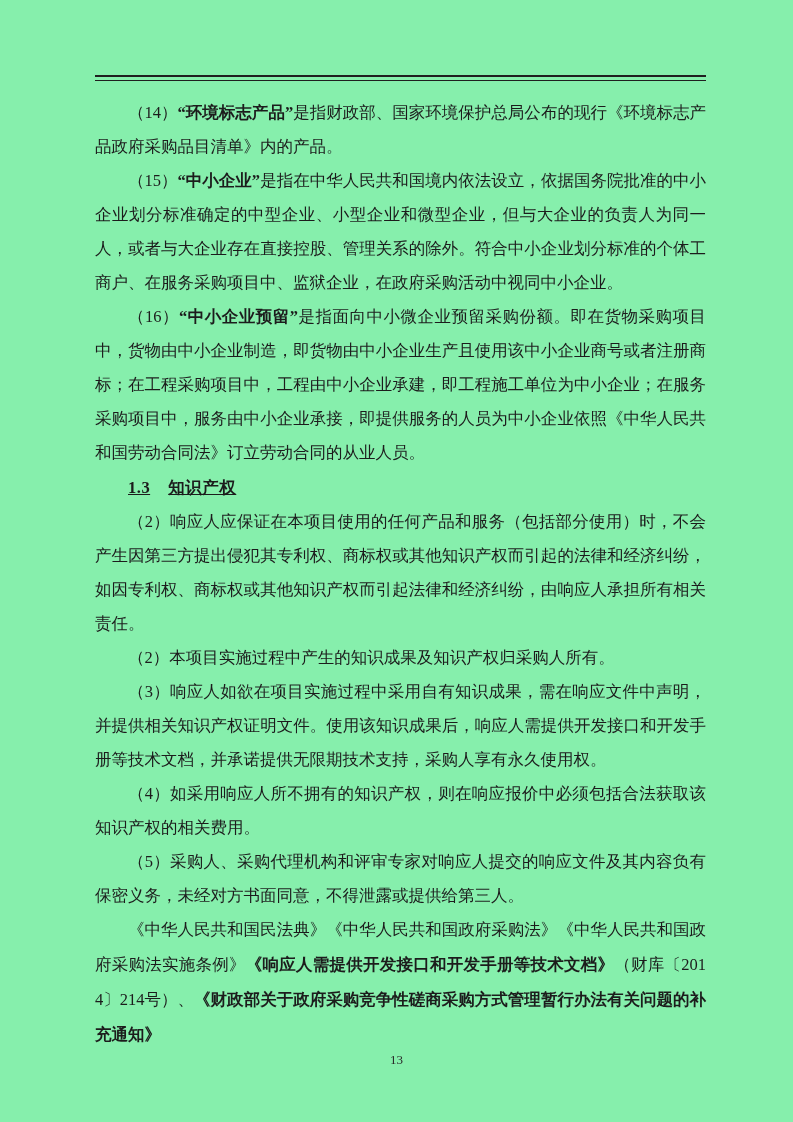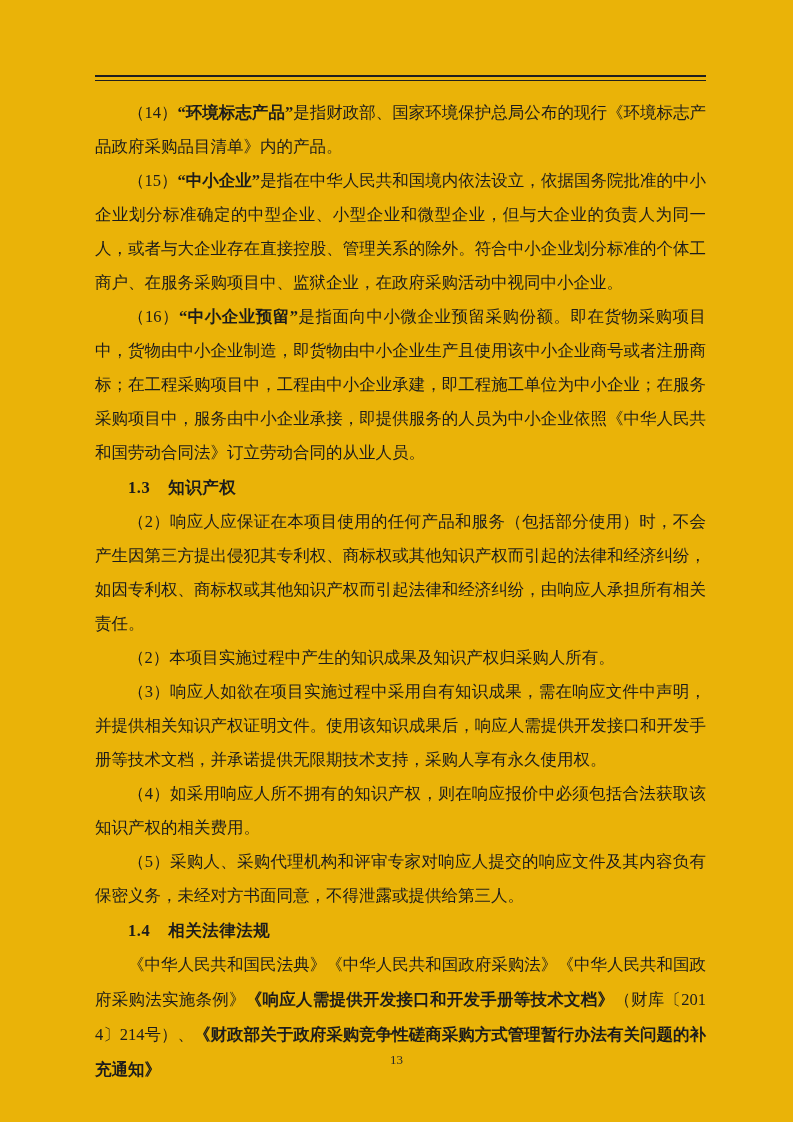--- a/index.html
+++ b/index.html
@@ -4,21 +4,21 @@
 <style>
   html, body {
     margin: 0;
     padding: 0;
     background: #e8e8e8;
   }
   .page {
     position: relative;
     width: 793px;
     height: 1122px;
-    background: #eab308;
+    background: #86efac;
     font-family: "Liberation Serif", "DejaVu Serif", serif;
     color: #1c1c1c;
     overflow: hidden;
   }
   .rule {
     position: absolute;
     left: 95px;
     top: 75px;
     width: 611px;
     height: 3px;
@@ -38,20 +38,21 @@
   .para {
     margin: 0;
     text-indent: 2em;
   }
   .heading {
     margin: 0;
     text-indent: 2em;
     font-weight: bold;
     font-family: "Liberation Sans", "DejaVu Sans", sans-serif;
     letter-spacing: 0.5px;
+    text-decoration: underline;
   }
   .heading .hnum {
     margin-right: 1.1em;
     font-family: "Liberation Serif", "DejaVu Serif", serif;
   }
   .b {
     font-weight: bold;
   }
   .hei {
     font-weight: bold;
@@ -80,19 +81,18 @@
     <p class="para"><span>（16）</span><span class="b">“中小企业预留”</span><span>是指面向中小微企业预留采购份额。即在货物采购项目中，货物由中小企业制造，即货物由中小企业生产且使用该中小企业商号或者注册商标；在工程采购项目中，工程由中小企业承建，即工程施工单位为中小企业；在服务采购项目中，服务由中小企业承接，即提供服务的人员为中小企业依照《中华人民共和国劳动合同法》订立劳动合同的从业人员。</span></p>
 
     <p class="heading"><span class="hnum">1.3</span><span>知识产权</span></p>
 
     <p class="para">（2）响应人应保证在本项目使用的任何产品和服务（包括部分使用）时，不会产生因第三方提出侵犯其专利权、商标权或其他知识产权而引起的法律和经济纠纷，如因专利权、商标权或其他知识产权而引起法律和经济纠纷，由响应人承担所有相关责任。</p>
     <p class="para">（2）本项目实施过程中产生的知识成果及知识产权归采购人所有。</p>
     <p class="para">（3）响应人如欲在项目实施过程中采用自有知识成果，需在响应文件中声明，并提供相关知识产权证明文件。使用该知识成果后，响应人需提供开发接口和开发手册等技术文档，并承诺提供无限期技术支持，采购人享有永久使用权。</p>
     <p class="para">（4）如采用响应人所不拥有的知识产权，则在响应报价中必须包括合法获取该知识产权的相关费用。</p>
     <p class="para">（5）采购人、采购代理机构和评审专家对响应人提交的响应文件及其内容负有保密义务，未经对方书面同意，不得泄露或提供给第三人。</p>
 
-    <p class="heading"><span class="hnum">1.4</span><span>相关法律法规</span></p>
 
     <p class="para"><span>《中华人民共和国民法典》《中华人民共和国政府采购法》《中华人民共和国政府采购法实施条例》</span><span class="hei">《响应人需提供开发接口和开发手册等技术文档》</span><span>（财库〔2014〕214号）、</span><span class="hei">《财政部关于政府采购竞争性磋商采购方式管理暂行办法有关问题的补充通知》</span></p>
   </div>
 
   <div class="footer">13</div>
 </div>
 
 </body></html>

